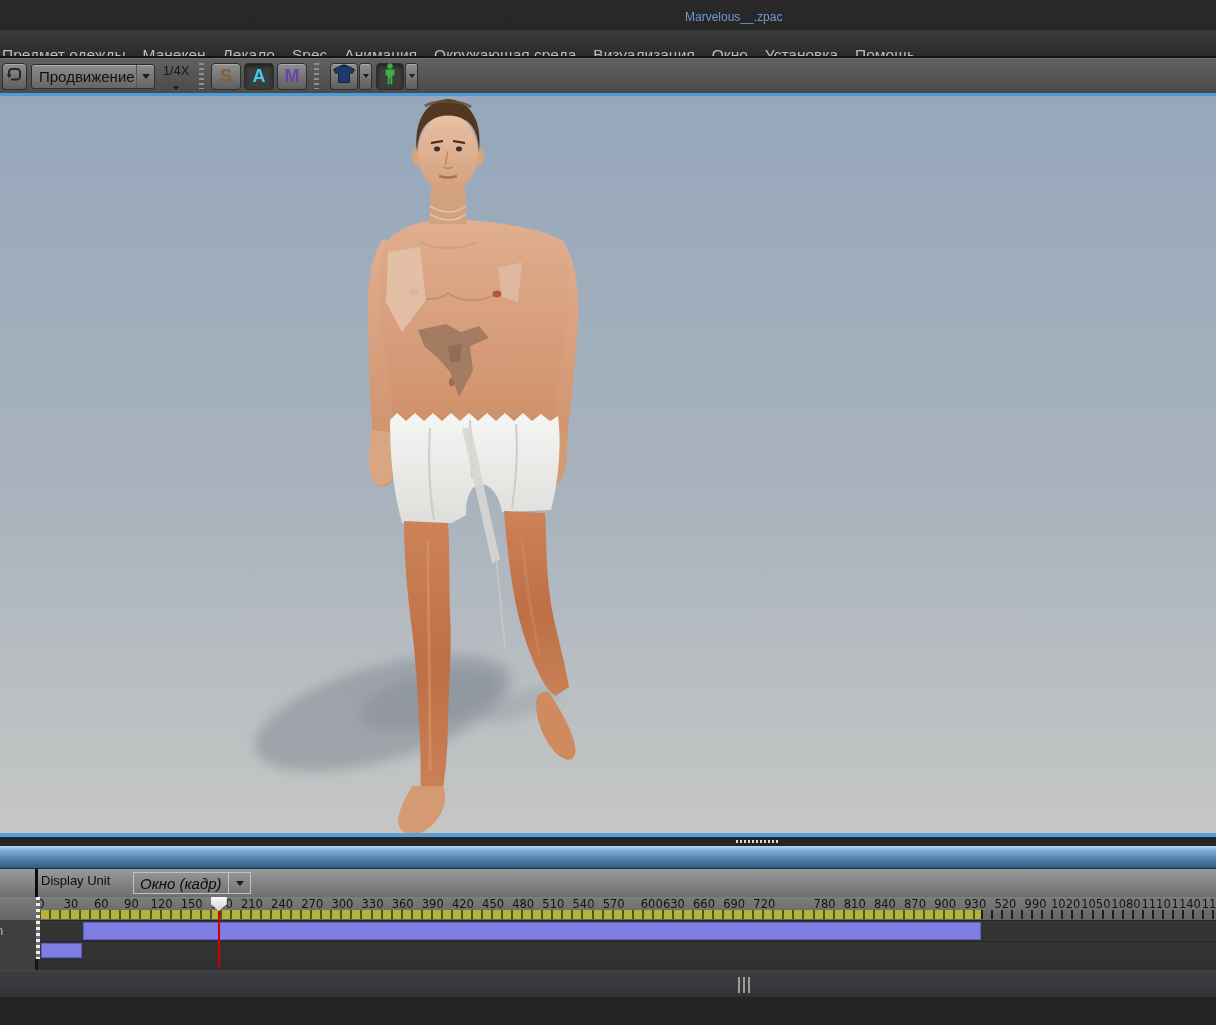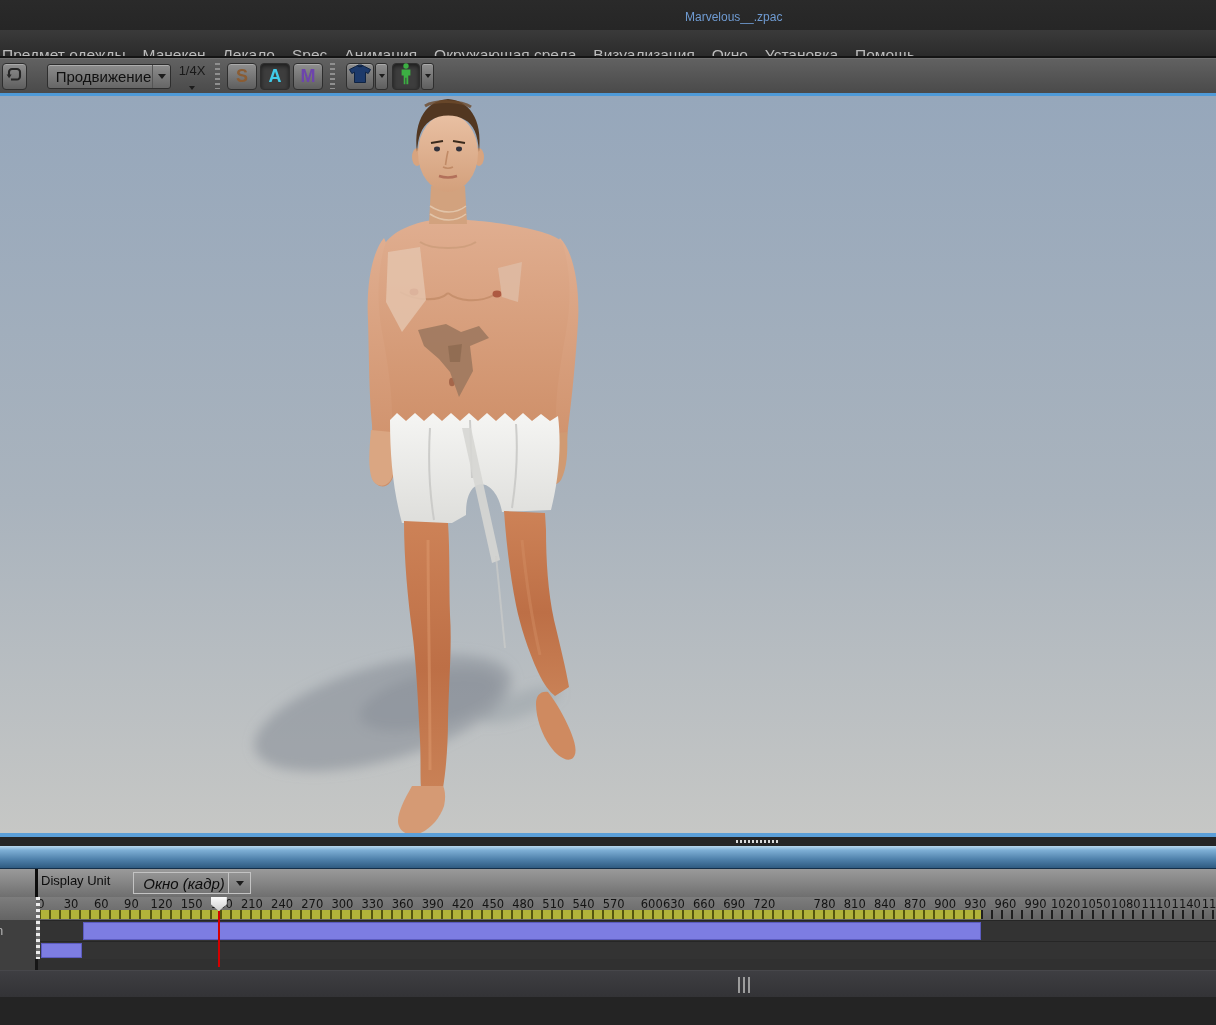--- a/index.html
+++ b/index.html
@@ -1,37 +1,37 @@
 <!DOCTYPE html>
 <html><head>
 <meta charset="utf-8">
 <style>
   html,body{margin:0;padding:0;}
   body{width:1216px;height:1025px;overflow:hidden;position:relative;background:#232323;
        font-family:"Liberation Sans",sans-serif;-webkit-font-smoothing:antialiased;}
-  .abs{position:absolute;text-align:center;}
+  .abs{position:absolute;}
 
   
   .titlebar{left:0;top:0;width:1216px;height:30px;background:linear-gradient(#2a2a2a,#262626);}
   .window-title{position:absolute;left:685px;top:10px;font-size:12px;color:#6f9bd2;white-space:nowrap;}
 
   
   .menubar{left:0;top:30px;width:1216px;height:26px;background:linear-gradient(#3a3a3a,#2b2b2b);
            display:flex;align-items:center;padding-left:2px;box-sizing:border-box;}
   .menu-item{color:#bcbcbc;font-size:15.5px;margin-right:17px;white-space:nowrap;cursor:default;margin-top:23px;}
   .menu-underline{left:0;top:56px;width:1216px;height:2px;background:#141414;}
 
   
   .toolbar{left:0;top:58px;width:1216px;height:35px;background:linear-gradient(#616161,#4a4a4a);
            border-top:1px solid #6e6e6e;box-sizing:border-box;display:flex;align-items:center;}
   .tb-btn{height:27px;border:1px solid #2e2e2e;border-radius:4px;background:linear-gradient(#8f8f8f,#5e5e5e);
           display:flex;align-items:center;justify-content:center;box-sizing:border-box;box-shadow:inset 0 1px 0 rgba(255,255,255,.25);}
   .tb-btn.pressed{background:#3d3d3d;box-shadow:inset 0 2px 4px rgba(0,0,0,.55);}
   .loop-btn{width:25px;margin-left:2px;}
-  .combo{margin-left:20px;width:124px;height:25px;border:1px solid #2e2e2e;border-radius:3px;
+  .combo{margin-left:4px;width:124px;height:25px;border:1px solid #2e2e2e;border-radius:3px;
          background:linear-gradient(#8c8c8c,#666666);display:flex;align-items:center;box-sizing:border-box;
          box-shadow:inset 0 1px 0 rgba(255,255,255,.3);}
   .combo .txt{flex:1;font-size:15px;color:#101010;padding-left:7px;white-space:nowrap;}
   .combo .arrow-box{width:17px;height:100%;border-left:1px solid #555;display:flex;align-items:center;justify-content:center;}
   .tri-down{width:0;height:0;border-left:4px solid transparent;border-right:4px solid transparent;border-top:5px solid #1c1c1c;}
   .tri-down.small{border-left-width:3px;border-right-width:3px;border-top-width:4px;}
   .speed{margin-left:5px;width:32px;display:flex;flex-direction:column;align-items:center;justify-content:center;cursor:default;gap:8px;}
   .speed .txt{font-size:13px;color:#191919;}
   .tb-sep{width:5px;height:26px;margin:0 7px;background:repeating-linear-gradient(180deg,#8f8f8f 0 2px,rgba(0,0,0,0) 2px 5px);}
   .sam-group{display:flex;gap:3px;}
@@ -290,21 +290,21 @@
       <span class="ruler-label" style="left: 704.036px;">660</span>
       <span class="ruler-label" style="left: 734.174px;">690</span>
       <span class="ruler-label" style="left: 764.312px;">720</span>
       <span class="ruler-label" style="left: 794.45px; margin-top: 32px;">750</span>
       <span class="ruler-label" style="left: 824.588px;">780</span>
       <span class="ruler-label" style="left: 854.726px;">810</span>
       <span class="ruler-label" style="left: 884.864px;">840</span>
       <span class="ruler-label" style="left: 915.002px;">870</span>
       <span class="ruler-label" style="left: 945.14px;">900</span>
       <span class="ruler-label" style="left: 975.278px;">930</span>
-      <span class="ruler-label" style="left: 1005.42px;">960</span>
+      <span class="ruler-label" style="left: 1005.42px;">520</span>
       <span class="ruler-label" style="left: 1035.55px;">990</span>
       <span class="ruler-label" style="left: 1065.69px;">1020</span>
       <span class="ruler-label" style="left: 1095.83px;">1050</span>
       <span class="ruler-label" style="left: 1125.97px;">1080</span>
       <span class="ruler-label" style="left: 1156.11px;">1110</span>
       <span class="ruler-label" style="left: 1186.24px;">1140</span>
       <span class="ruler-label" style="left: 1216.38px;">1170</span>
     </div>
   <div class="tickband" id="tick-cached" style="left: 39px; width: 942.306px; background: repeating-linear-gradient(90deg, rgb(85, 85, 15) 0px, rgb(85, 85, 15) 2px, rgb(178, 179, 58) 2px, rgb(178, 179, 58) 10.046px);"></div>
   <div class="tickband" id="tick-rest" style="left: 981.306px; width: 234.694px; background: repeating-linear-gradient(90deg, rgb(30, 30, 30) 0px, rgb(30, 30, 30) 2px, rgba(0, 0, 0, 0) 2px, rgba(0, 0, 0, 0) 10.046px);"></div>

